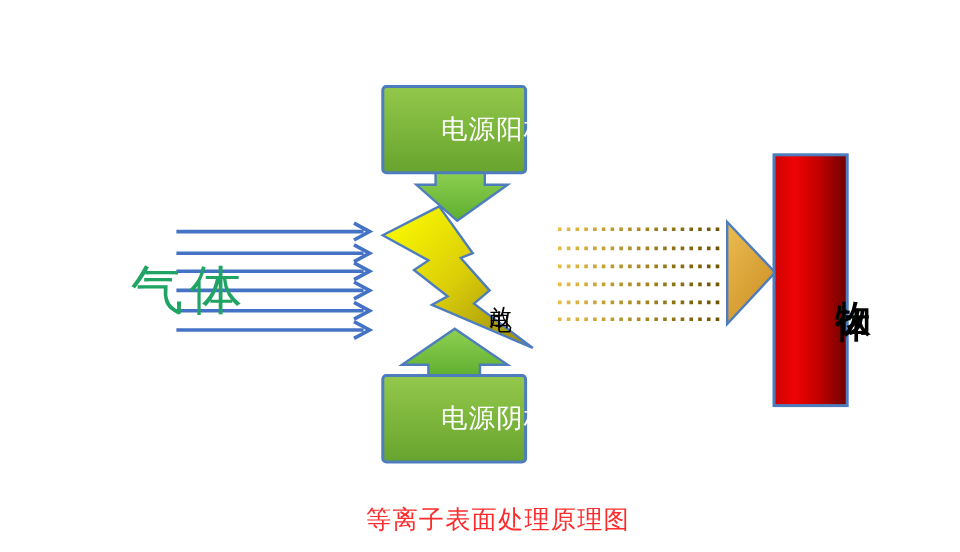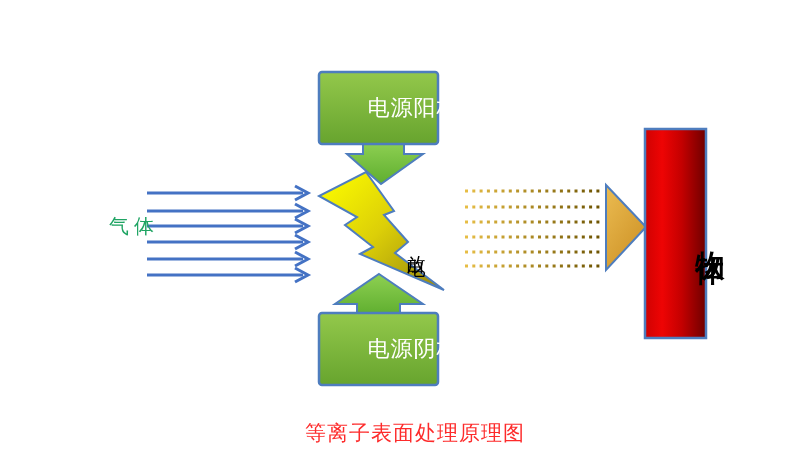--- a/index.html
+++ b/index.html
@@ -3,21 +3,21 @@
 <meta charset="utf-8">
 <style>
   html,body{margin:0;padding:0;background:#fff;}
   .stage{
     position:relative;width:800px;height:460px;background:#ffffff;overflow:hidden;
     font-family:"Liberation Sans","DejaVu Sans",sans-serif;
   }
   .stage svg{position:absolute;left:0;top:0;}
   .label{position:absolute;white-space:nowrap;padding-left:35px;}
   .gas-label{
-    left:74px;top:213px;font-size:20px;letter-spacing:5px;color:#1FA463;font-weight:400;font-family:Liberation Mono, monospace;
+    left:74px;top:213px;font-size:44px;letter-spacing:5px;color:#1FA463;font-weight:400;font-family:Liberation Mono, monospace;
   }
   .anode-label{
     left:319px;top:72px;width:119px;height:72px;display:flex;align-items:center;justify-content:center;
     font-size:22px;color:#ffffff;letter-spacing:1px;
   }
   .cathode-label{
     left:319px;top:313px;width:119px;height:72px;display:flex;align-items:center;justify-content:center;
     font-size:22px;color:#ffffff;letter-spacing:1px;text-align:right;
   }
   .discharge-label{

